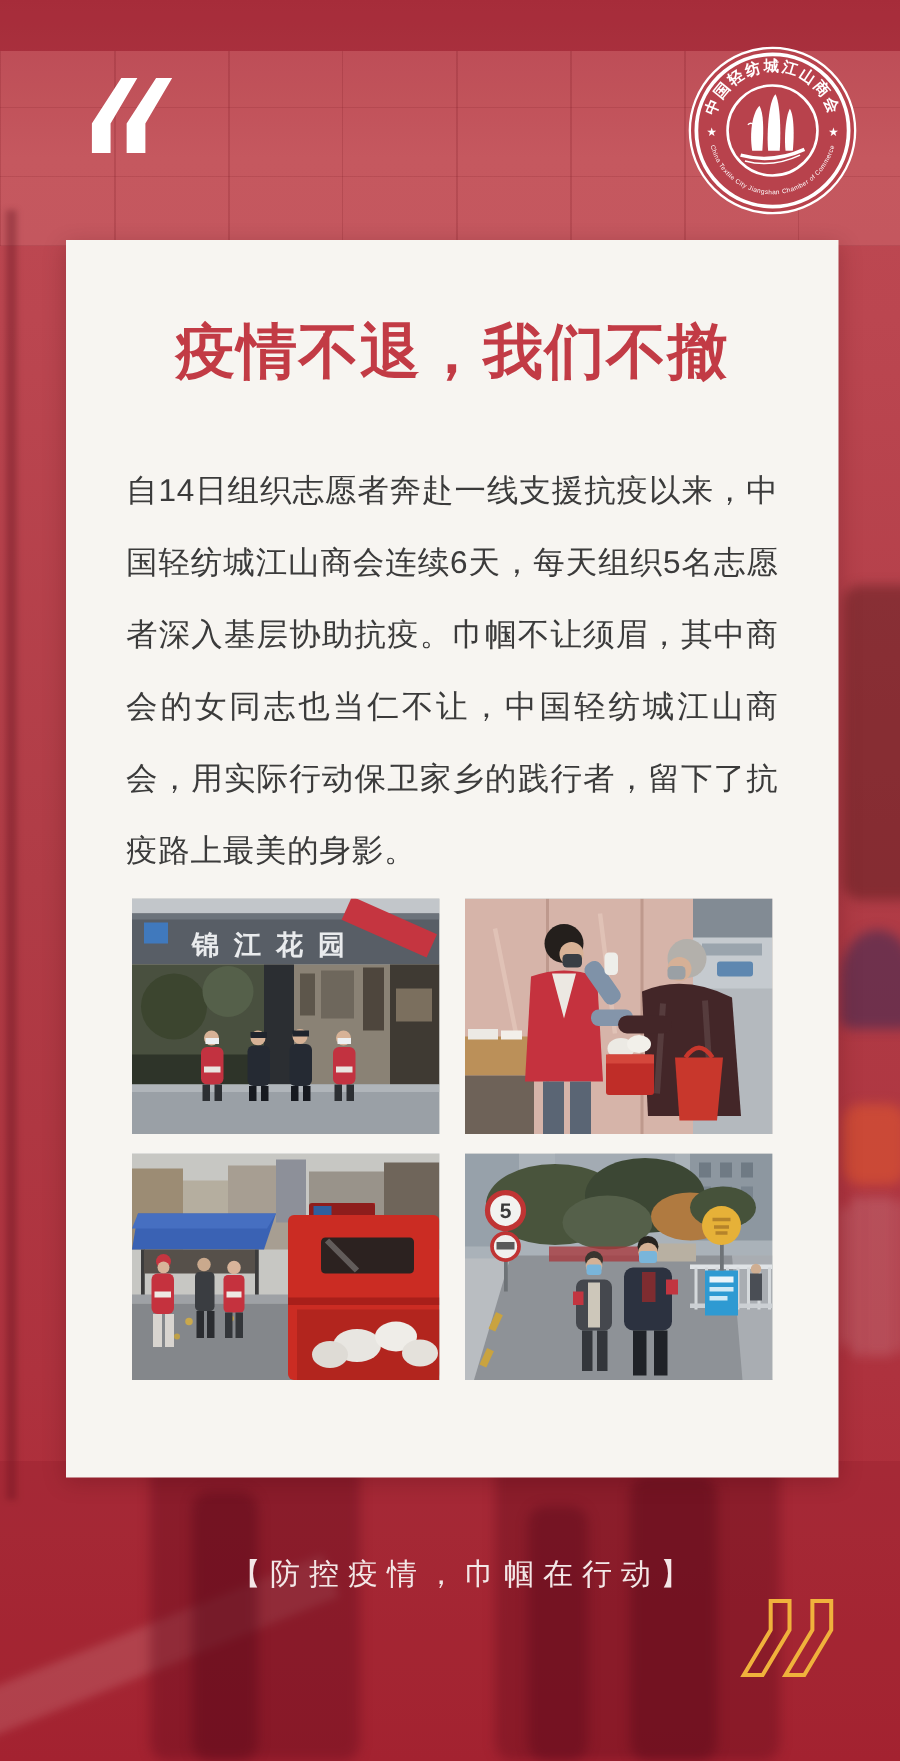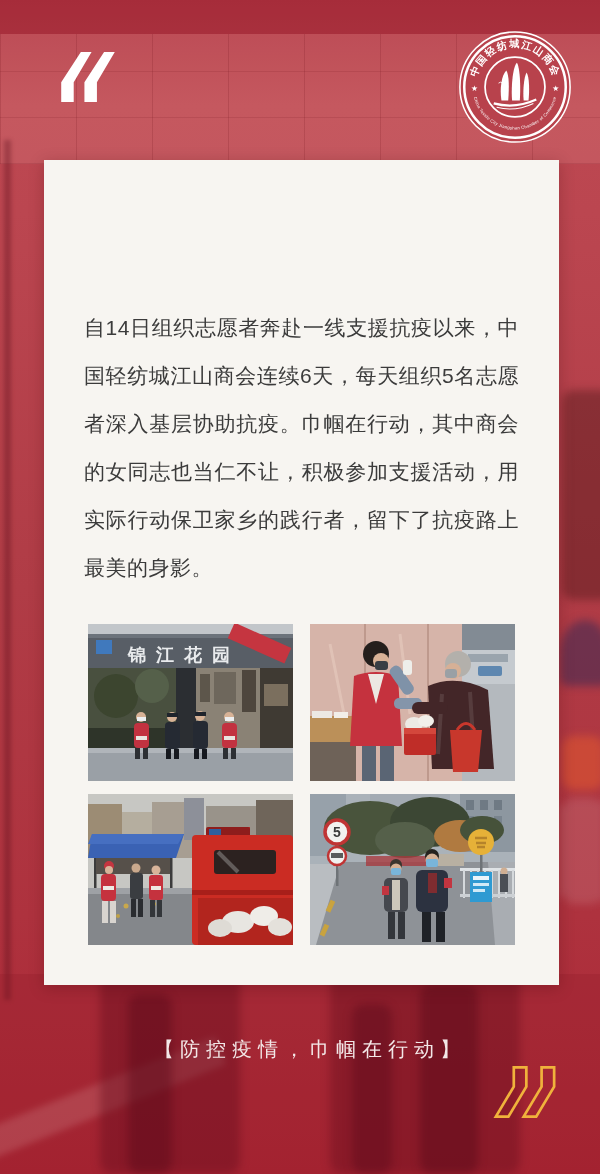--- a/index.html
+++ b/index.html
@@ -28,21 +28,21 @@
   
   .logo{position:absolute;left:457px;top:29px;}
   
   .card{position:absolute;left:44px;top:160px;width:515px;height:825px;background:#f7f5f1;
       box-shadow:0 3px 14px rgba(60,0,10,.25);}
   .headline{position:absolute;top:52px;left:0;width:100%;margin:0;text-align:center;
       font-size:40px;line-height:46px;font-weight:700;letter-spacing:1px;color:#c23b45;}
   .body-text{position:absolute;top:144px;left:40px;width:435px;margin:0;
       font-size:21px;line-height:48px;letter-spacing:.5px;color:#3b3b3b;font-weight:500;
       text-align:justify;}
-  .photo-grid{position:absolute;top:464px;left:44px;width:392px;display:grid;
+  .photo-grid{position:absolute;top:439px;left:44px;width:392px;display:grid;
       grid-template-columns:205px 205px;grid-template-rows:157px 151px;column-gap:17px;row-gap:13px;}
   .photo{position:relative;overflow:hidden;background:#ccc;}
   .photo svg{display:block;width:100%;height:100%;}
   
   .slogan{position:absolute;top:1036px;left:0;width:100%;text-align:center;
       font-size:20px;letter-spacing:6px;color:#f3e7e7;font-weight:500;padding-left:10px;}
 </style>
 </head>
 <body>
 
@@ -92,21 +92,22 @@
       <path d="M-14 14 C-16 2 -14 -12 -9 -17 C-6 -12 -6 0 -7 14 Z" fill="#ffffff"></path>
       <path d="M-3 14 C-4 4 -3 -20 2 -25 C5 -20 6 -2 5 14 Z" fill="#ffffff"></path>
       <path d="M9 14 C8 6 9 -10 12 -15 C15 -10 15 4 14 14 Z" fill="#ffffff"></path>
       <path d="M-22 17 Q0 23 22 13" stroke="#ffffff" stroke-width="2.4" fill="none"></path>
       <path d="M-19 21 Q0 26 19 17" stroke="#ffffff" stroke-width="1.1" fill="none"></path>
       <path d="M-17 -4 q2 -2 4 0 q2 -2 4 0" stroke="#ffffff" stroke-width="0.9" fill="none"></path>
     </g>
   </svg>
 
   <div class="card">
-    <p class="body-text">自14日组织志愿者奔赴一线支援抗疫以来，中国轻纺城江山商会连续6天，每天组织5名志愿者深入基层协助抗疫。巾帼在行动，其中商会的女同志也当仁不让，积极参加支援活动，用实际行动保卫家乡的践行者，留下了抗疫路上最美的身影。</p>
+    <h1 class="headline">疫情不退，我们不撤</h1>
+    <p class="body-text">自14日组织志愿者奔赴一线支援抗疫以来，中国轻纺城江山商会连续6天，每天组织5名志愿者深入基层协助抗疫。巾帼不让须眉，其中商会的女同志也当仁不让，中国轻纺城江山商会，用实际行动保卫家乡的践行者，留下了抗疫路上最美的身影。</p>
 
     <div class="photo-grid">
 
       <div class="photo">
         <svg viewBox="0 0 205 157" preserveAspectRatio="none">
           <rect width="205" height="157" fill="#aeb3b8"></rect>
           <rect width="205" height="10" fill="#c2c6ca"></rect>
           <rect y="10" width="205" height="34" fill="#585e66"></rect>
           <rect y="10" width="205" height="4" fill="#6c737b"></rect>
           <rect x="8" y="16" width="16" height="14" fill="#4079bd"></rect>

